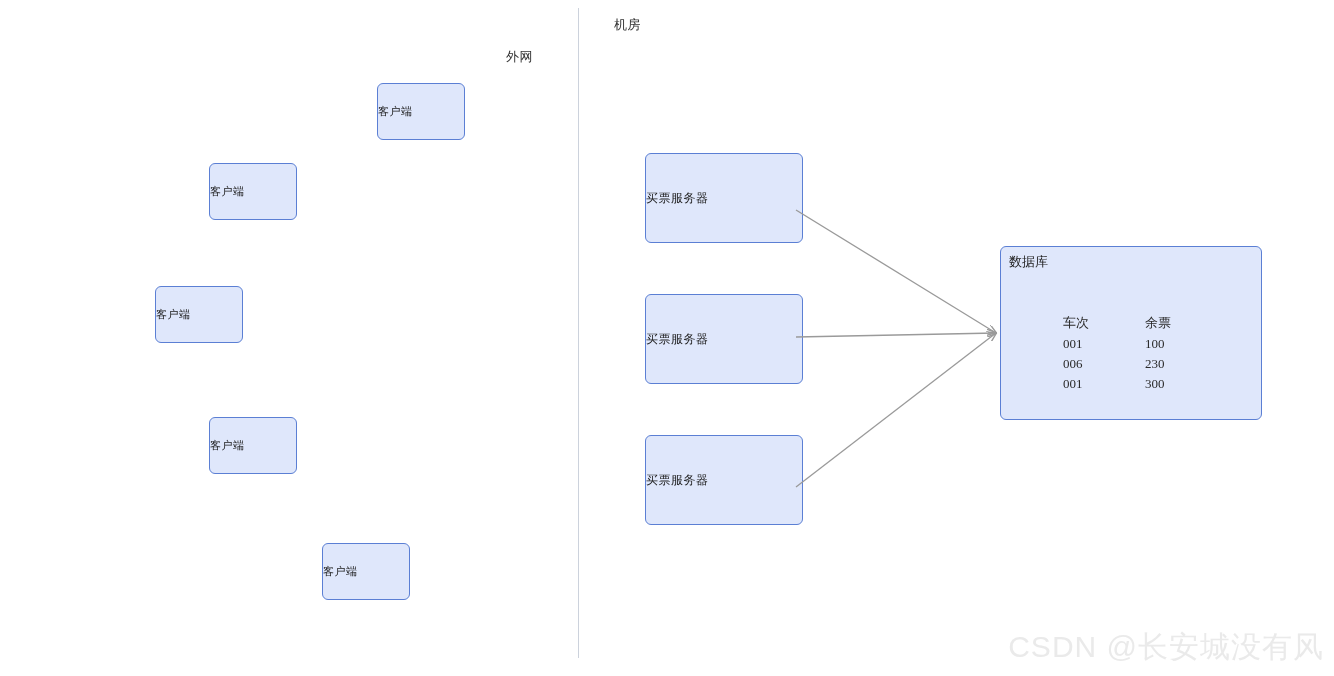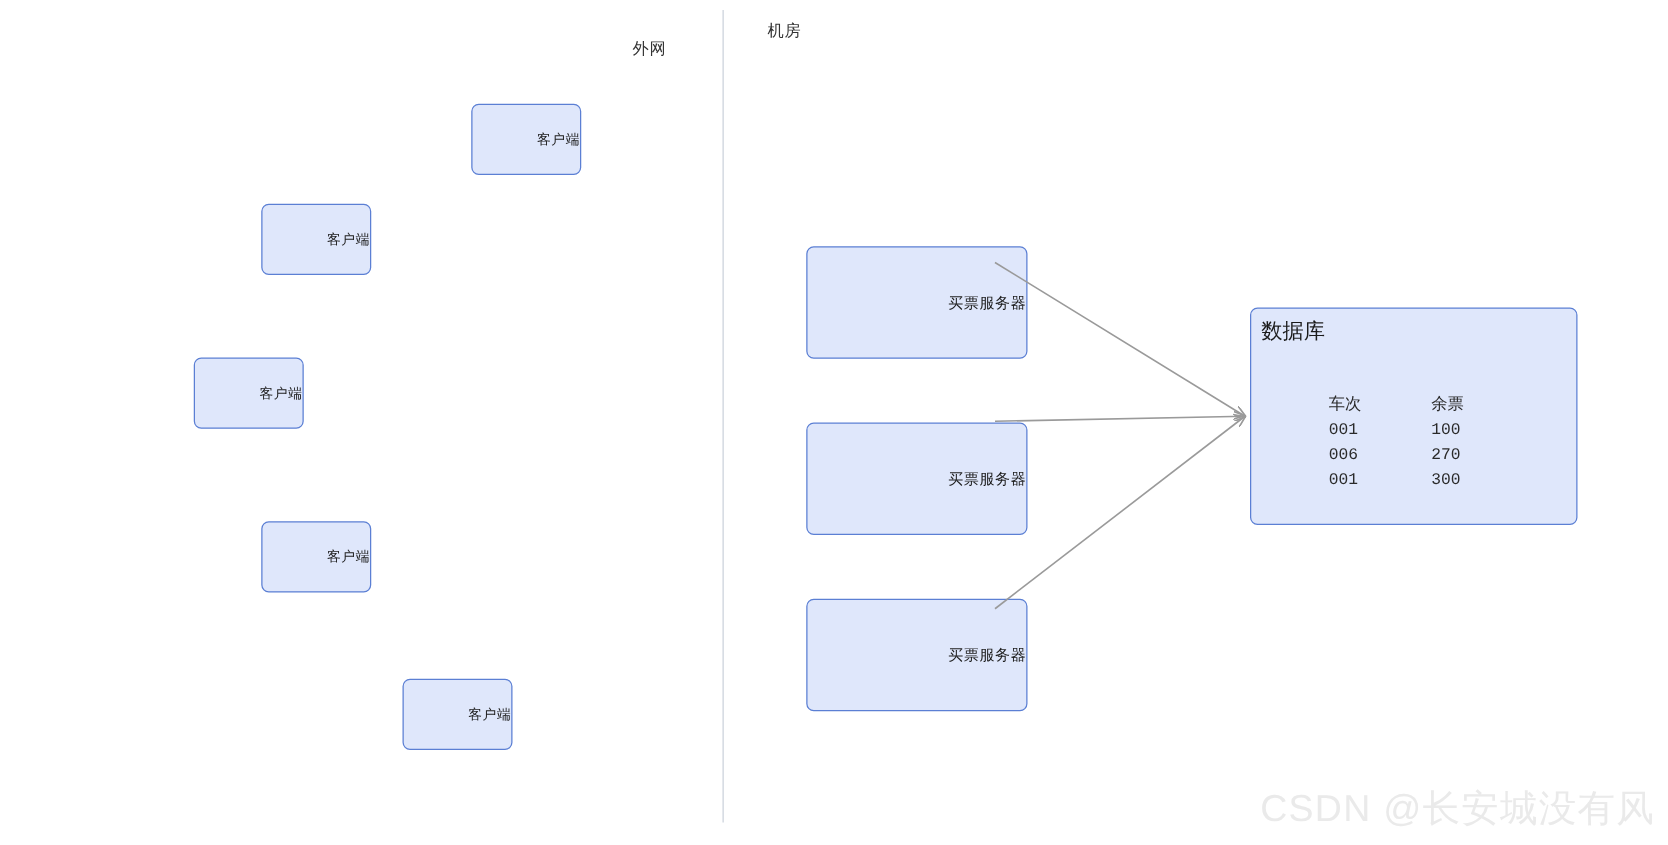--- a/index.html
+++ b/index.html
@@ -17,80 +17,80 @@
     background: #ffffff;
     overflow: hidden;
   }
   .zone-label {
     position: absolute;
     font-size: 13px;
     color: #333333;
     letter-spacing: 0.5px;
     white-space: nowrap;
   }
-  #zone-label-external { left: 506px; top: 30px; font-family: Liberation Serif, serif; }
+  #zone-label-external { left: 506px; top: 48px; font-family: Liberation Serif, serif; }
   #zone-label-datacenter { left: 614px; top: 16px; font-family: Liberation Mono, monospace; }
 
   .divider {
     position: absolute;
     left: 578px;
     top: 8px;
     width: 1px;
     height: 650px;
     background: #ccd2dc;
   }
 
   .node {
     position: absolute;
     box-sizing: border-box;
     background: #dfe7fb;
     border: 1px solid #5b7fd4;
     border-radius: 6px;
     display: flex;
     align-items: center;
-    justify-content: flex-end;
+    justify-content: flex-start;
     font-size: 11px;
     color: #1b1b1b;
     letter-spacing: 0.5px;
   }
   .node.client { width: 88px; height: 57px; }
-  .node.server { width: 177px; height: 90px; font-size: 12px; margin-top: 44px; }
+  .node.server { width: 158px; height: 90px; font-size: 12px; }
 
   .db-box {
     position: absolute;
     box-sizing: border-box;
     left: 1000px;
     top: 246px;
     width: 262px;
     height: 174px;
     background: #dfe7fb;
     border: 1px solid #5b7fd4;
     border-radius: 6px;
   }
   .db-title {
     position: absolute;
     left: 8px;
     top: 6px;
-    font-size: 17px;
+    font-size: 13px;
     color: #1b1b1b;
   }
   .db-table {
     position: absolute;
     left: 62px;
     top: 68px;
     border-collapse: collapse;
     font-size: 13px;
     color: #2a2a2a;
   }
   .db-table td {
     padding: 0 0 5px 0;
     width: 82px;
     text-align: left;
     line-height: 15px;
-    font-family: Liberation Mono, monospace;
+    font-family: Liberation Serif, serif;
   }
   .db-table tr.header td {
     font-family: "Liberation Sans", sans-serif;
     padding-bottom: 6px;
   }
 
   svg.links {
     position: absolute;
     left: 0;
     top: 0;
@@ -162,21 +162,21 @@
         <tr class="header">
           <td>车次</td>
           <td>余票</td>
         </tr>
         <tr>
           <td>001</td>
           <td>100</td>
         </tr>
         <tr>
           <td>006</td>
-          <td>270</td>
+          <td>230</td>
         </tr>
         <tr>
           <td>001</td>
           <td>300</td>
         </tr>
       </tbody>
     </table>
   </div>
 
   <div class="watermark">CSDN @长安城没有风</div>

